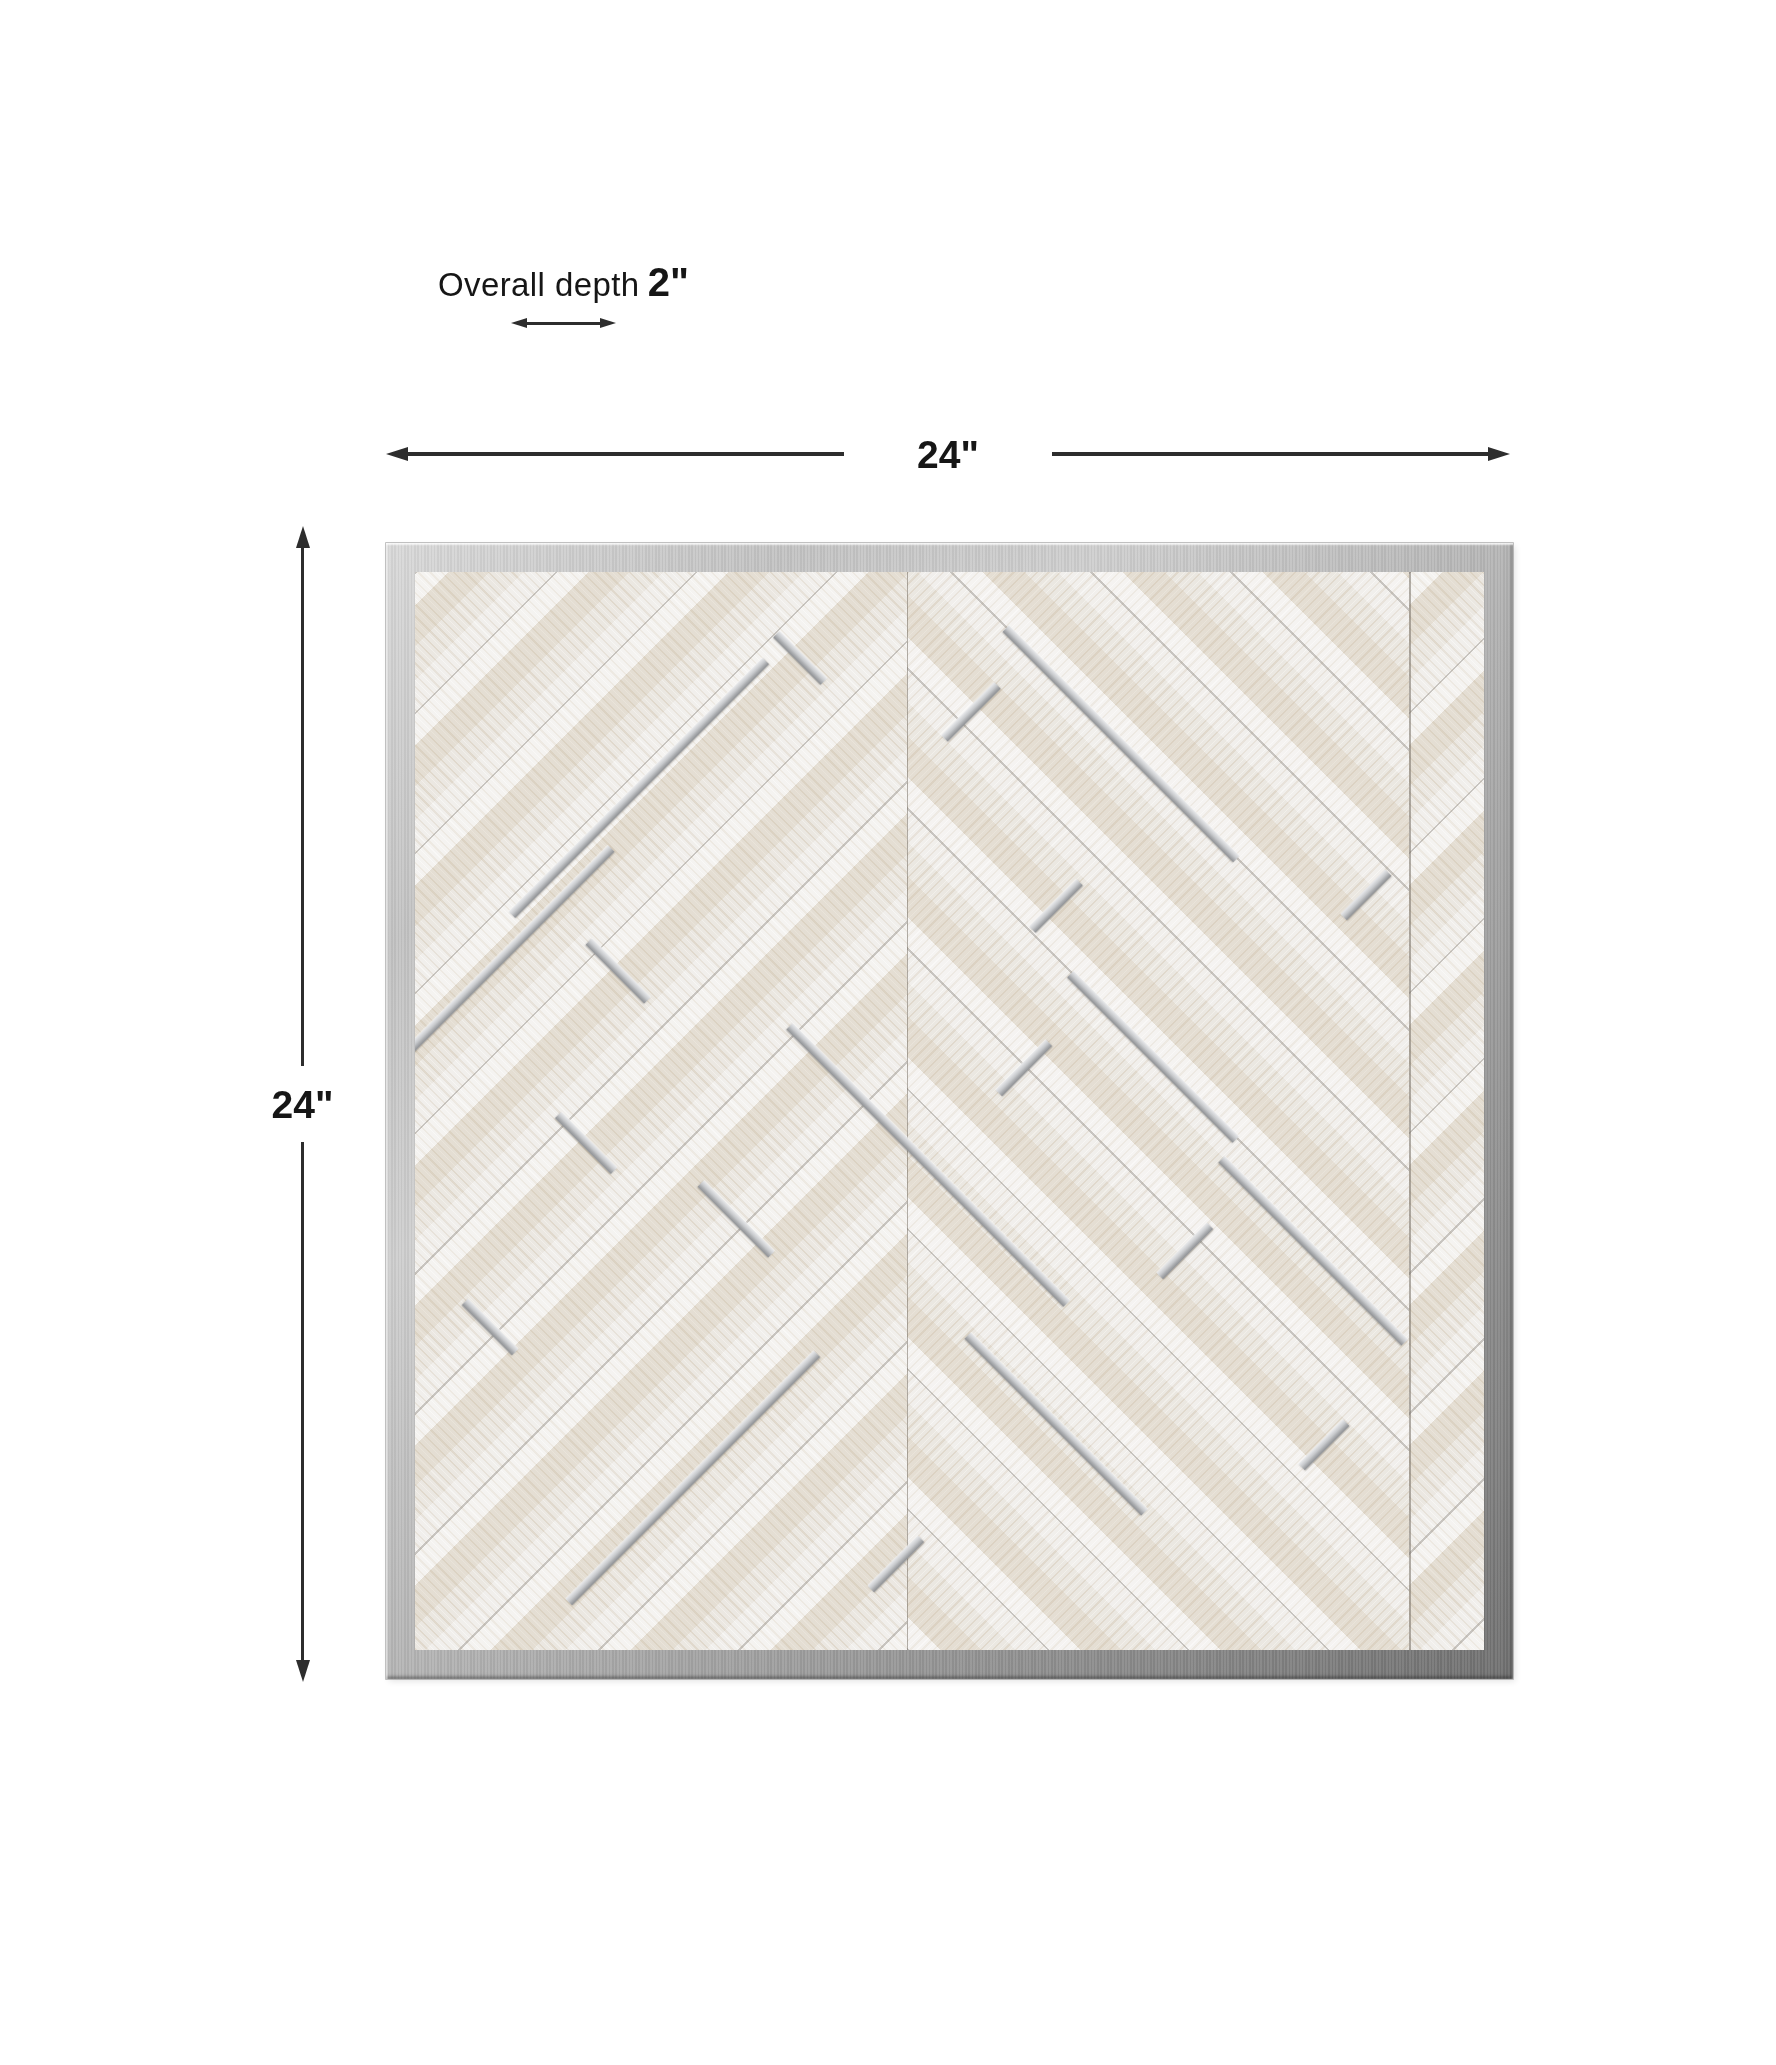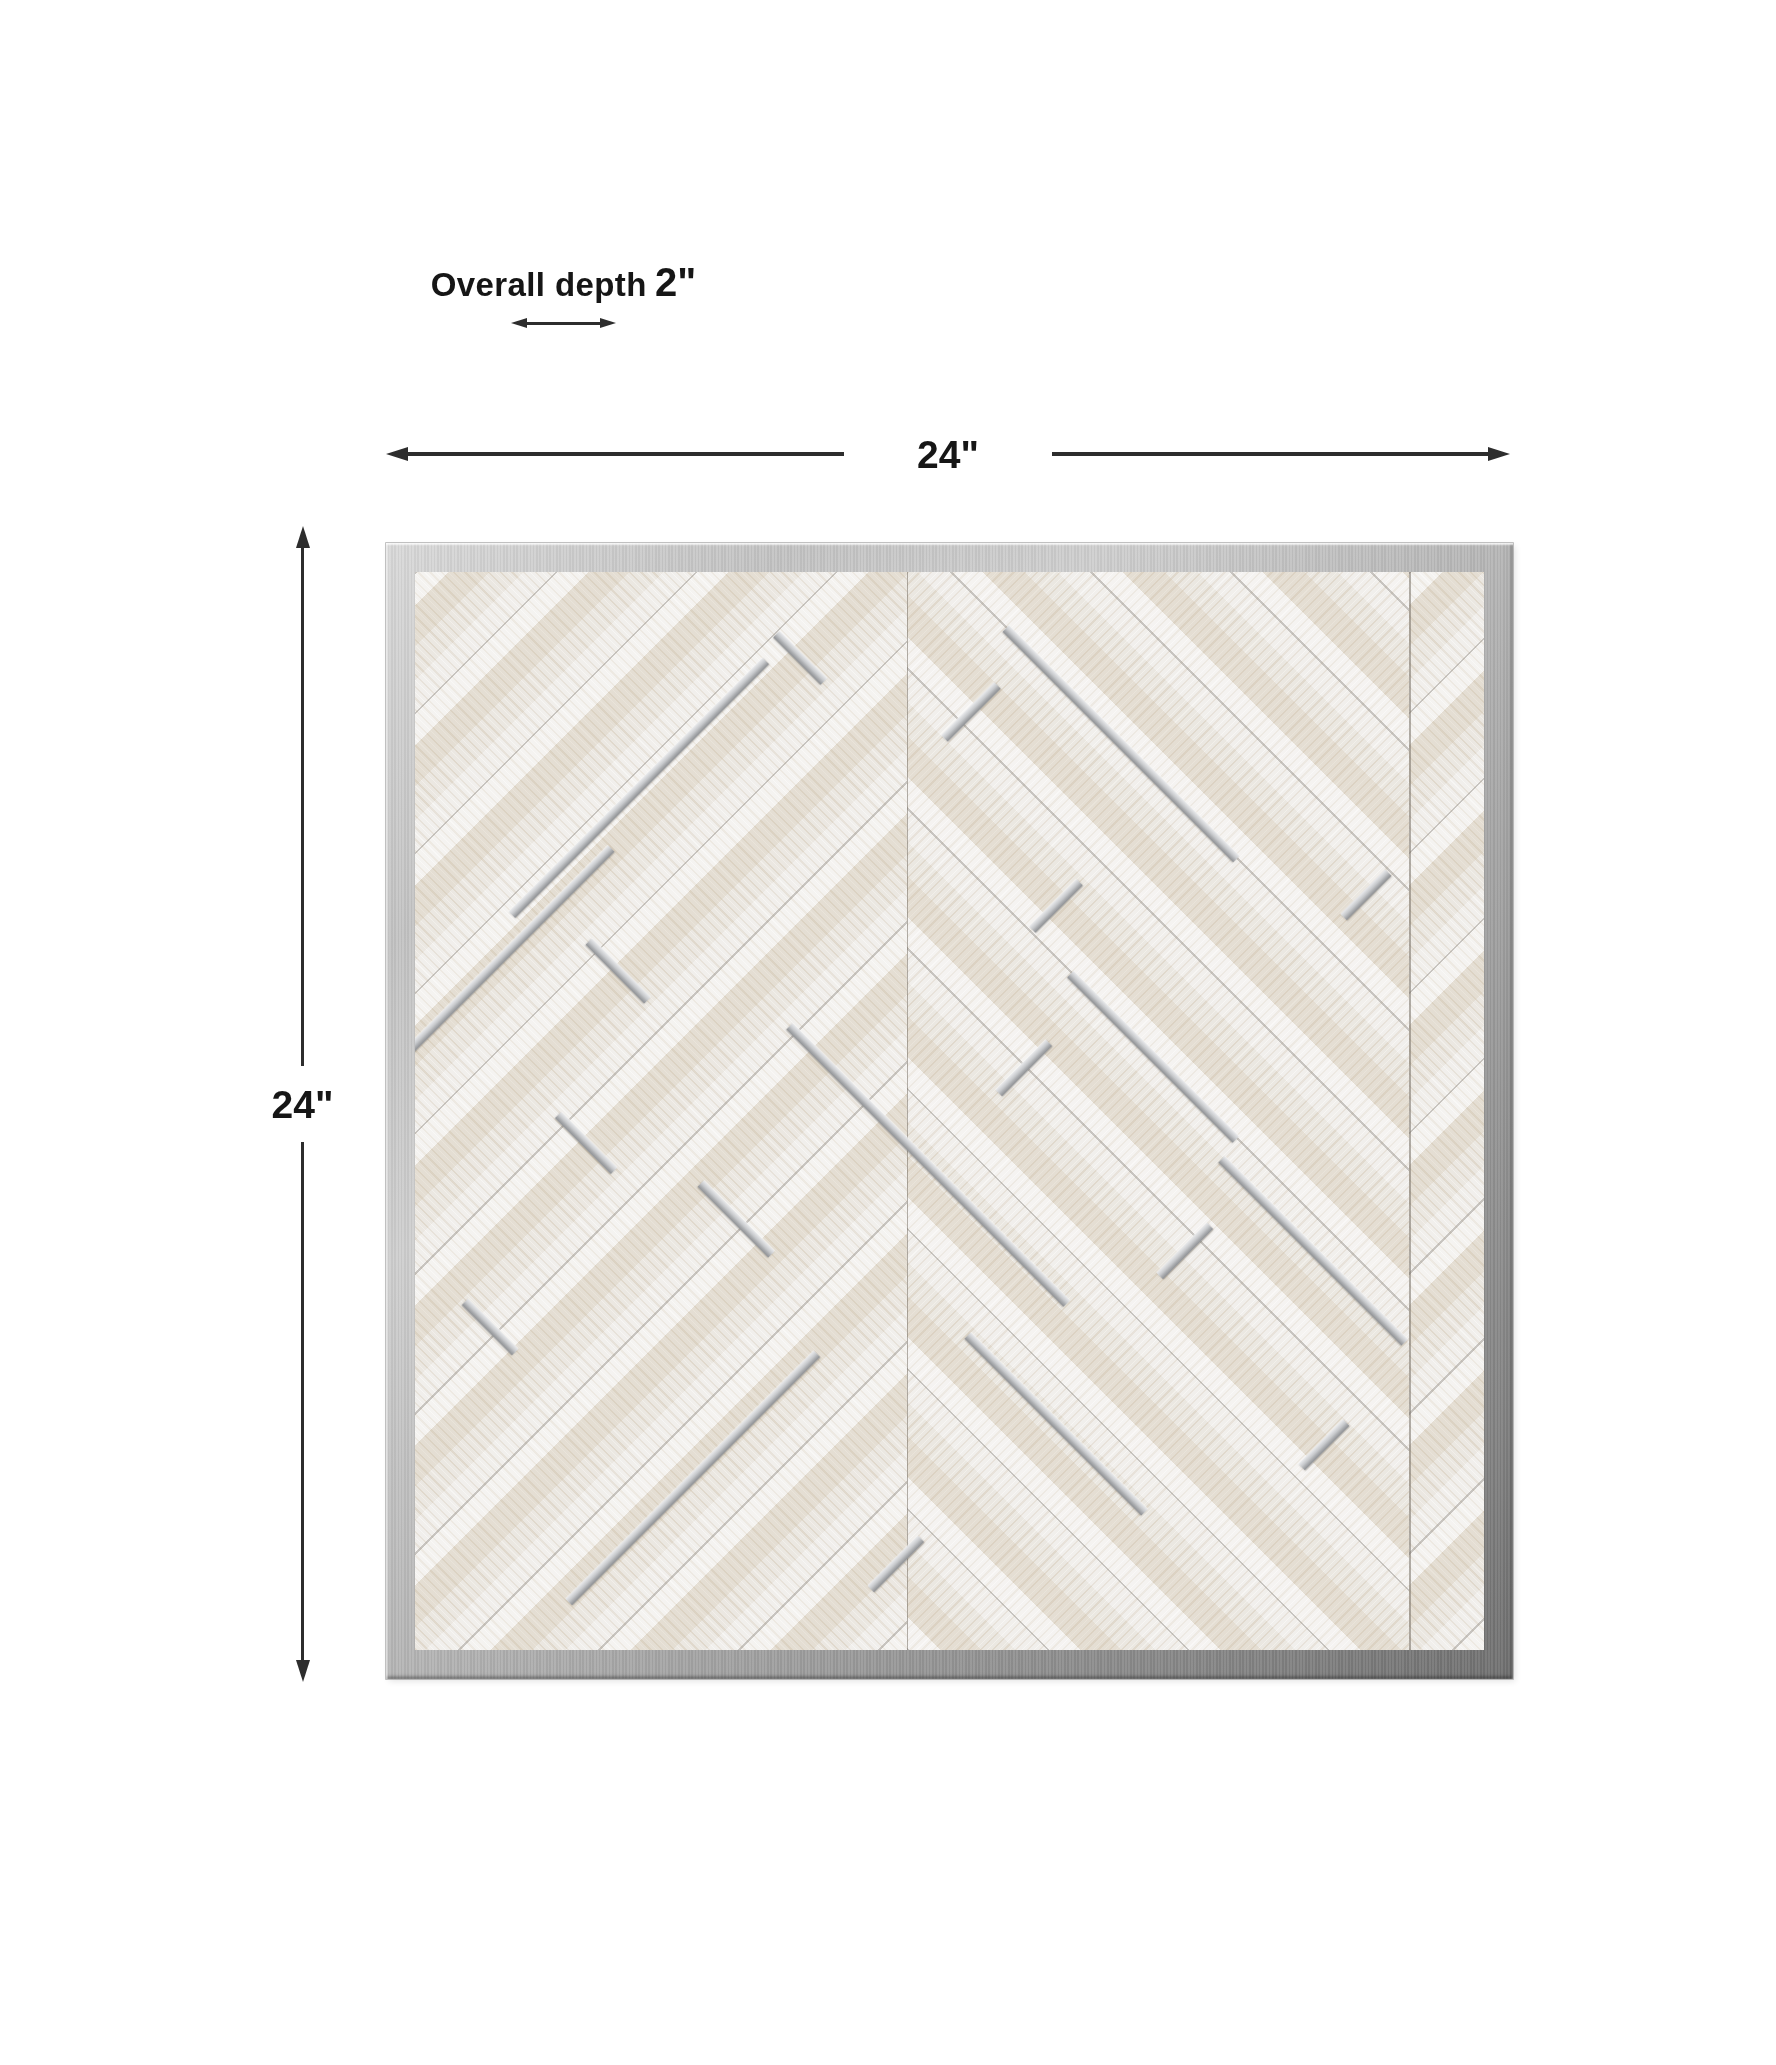--- a/index.html
+++ b/index.html
@@ -13,21 +13,21 @@
     --inlay:#bfc1c4;
   }
   html,body{margin:0;padding:0;background:#fff;}
   .page{
     position:relative;width:1777px;height:2066px;background:var(--bg);
     font-family:"Liberation Sans", sans-serif;color:var(--ink);overflow:hidden;
   }
 
   
   .depth-note{position:absolute;left:413px;top:260px;width:301px;text-align:center;white-space:nowrap;}
-  .depth-note .lbl{font-size:33px;font-weight:bold;letter-spacing:0.4px;}
+  .depth-note .lbl{font-size:33px;font-weight:normal;letter-spacing:0.4px;}
   .depth-note .val{font-size:40px;font-weight:bold;margin-left:8.3px;}
   .depth-arrow{display:flex;align-items:center;width:105px;margin:13.4px auto 0 auto;}
   .depth-arrow .bar{flex:1;height:3.3px;background:var(--dim);}
 
   
   .ah{width:0;height:0;border-style:solid;flex:0 0 auto;}
   .ah.l {border-width:7.5px 22.5px 7.5px 0;border-color:transparent var(--dim) transparent transparent;}
   .ah.r {border-width:7.5px 0 7.5px 22.5px;border-color:transparent transparent transparent var(--dim);}
   .ah.sl{border-width:5.8px 16px 5.8px 0;border-color:transparent var(--dim) transparent transparent;}
   .ah.sr{border-width:5.8px 0 5.8px 16px;border-color:transparent transparent transparent var(--dim);}

